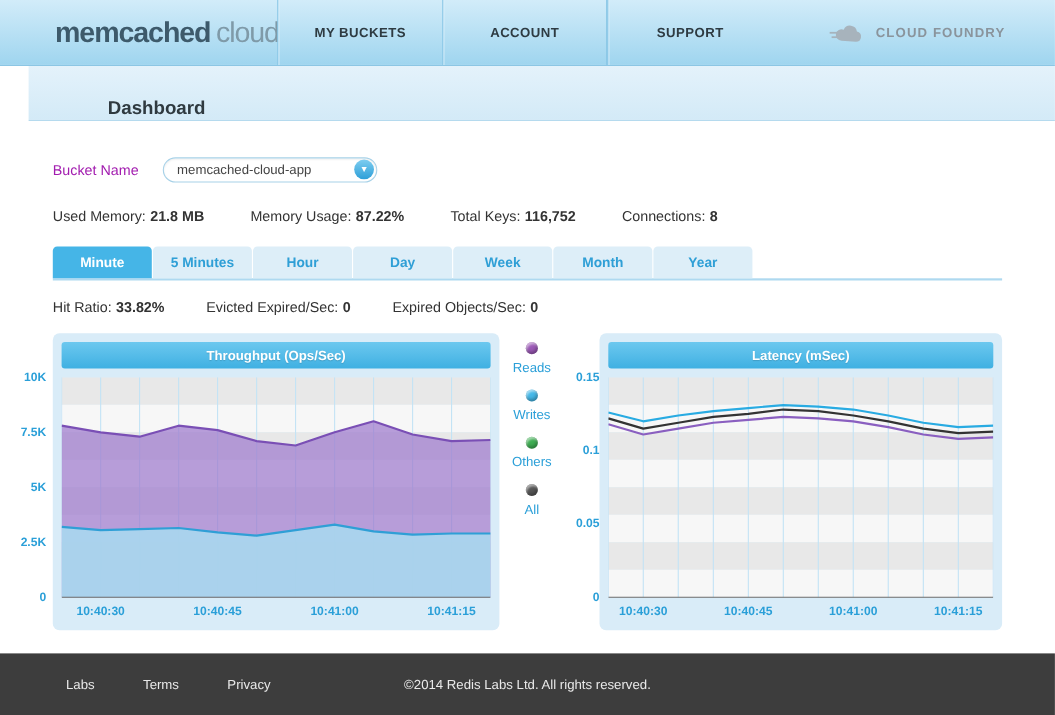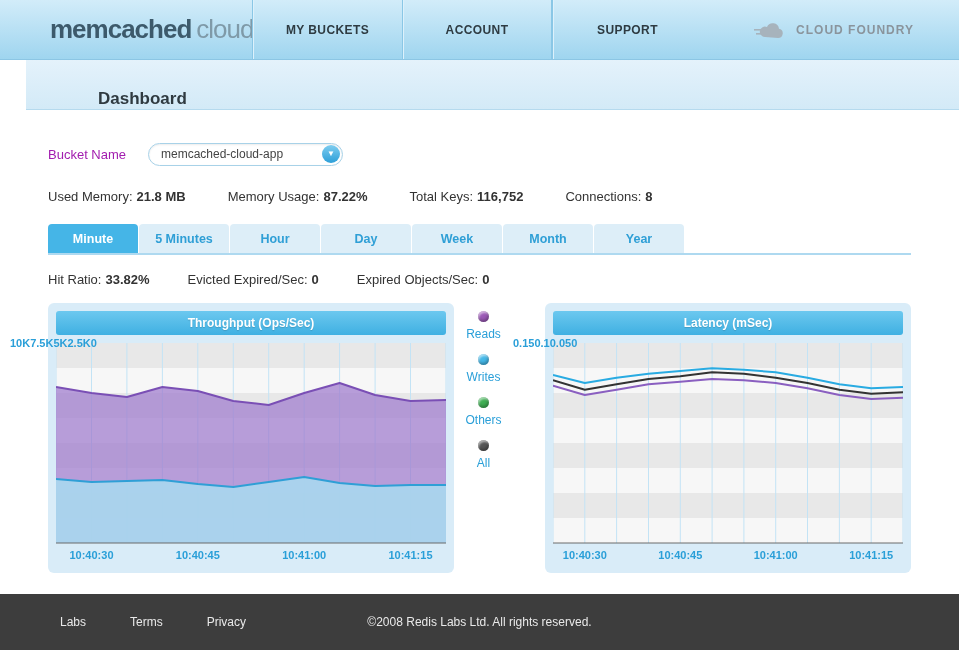--- a/index.html
+++ b/index.html
@@ -72,21 +72,21 @@
 
   .substats-row { margin-top: 17px; display: flex; gap: 38px; font-size: 13px; color: #333; height: 16px; }
 
   
   .charts-row { margin-top: 15px; display: flex; justify-content: space-between; }
   .chart-block { position: relative; }
   .chart-block-left { margin-left: -38px; padding-left: 38px; width: 444px; }
   .chart-block-right { padding-left: 32px; width: 398px; }
   .ylabels {
     position: absolute; left: 0; top: 33px; height: 214px; width: 32px;
-    display: flex; flex-direction: row; justify-content: space-between;
+    display: flex; flex-direction: column; justify-content: space-between;
   }
   .ylabels div { text-align: right; font-size: 11px; font-weight: bold; color: #2a9fd8; line-height: 14px; }
   .panel { background: #d9ecf8; border-radius: 6px; padding: 8px; }
   .panel-left { width: 406px; }
   .panel-right { width: 366px; }
   .panel-title {
     height: 24px; border-radius: 3px;
     background: linear-gradient(#6cc8ef, #3fb0e2);
     color: #fff; font-size: 12px; font-weight: bold;
     display: flex; align-items: center; justify-content: center;
@@ -288,19 +288,19 @@
               <text x="222.7" y="216" text-anchor="middle" fill="#2a9fd8" font-size="11" font-weight="bold" font-family="Liberation Sans, sans-serif">10:41:00</text>
               <text x="318.2" y="216" text-anchor="middle" fill="#2a9fd8" font-size="11" font-weight="bold" font-family="Liberation Sans, sans-serif">10:41:15</text>
             </svg>
           </div>
       </div>
 
     </div>
   </main>
 
   <footer>
-    <span class="copyright">©2008 Redis Labs Ltd. All rights reserved.</span>
+    <span class="copyright">©2014 Redis Labs Ltd. All rights reserved.</span>
     <span class="footer-link">Labs</span>
     <span class="footer-link">Terms</span>
     <span class="footer-link">Privacy</span>
   </footer>
 
 </div>
 
 </body></html>

